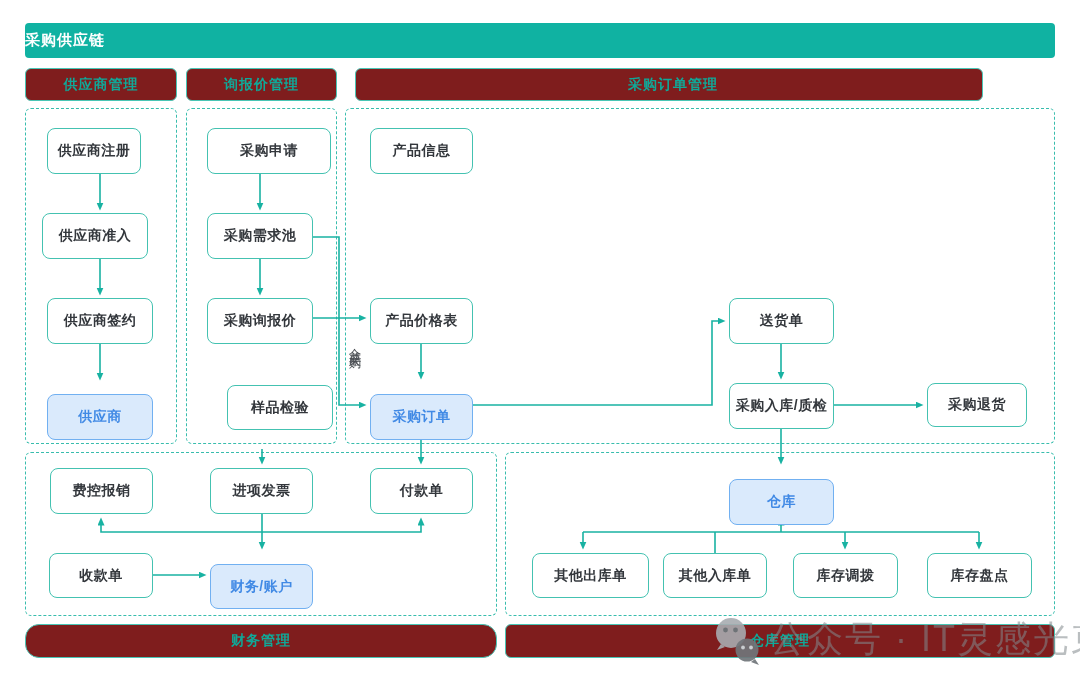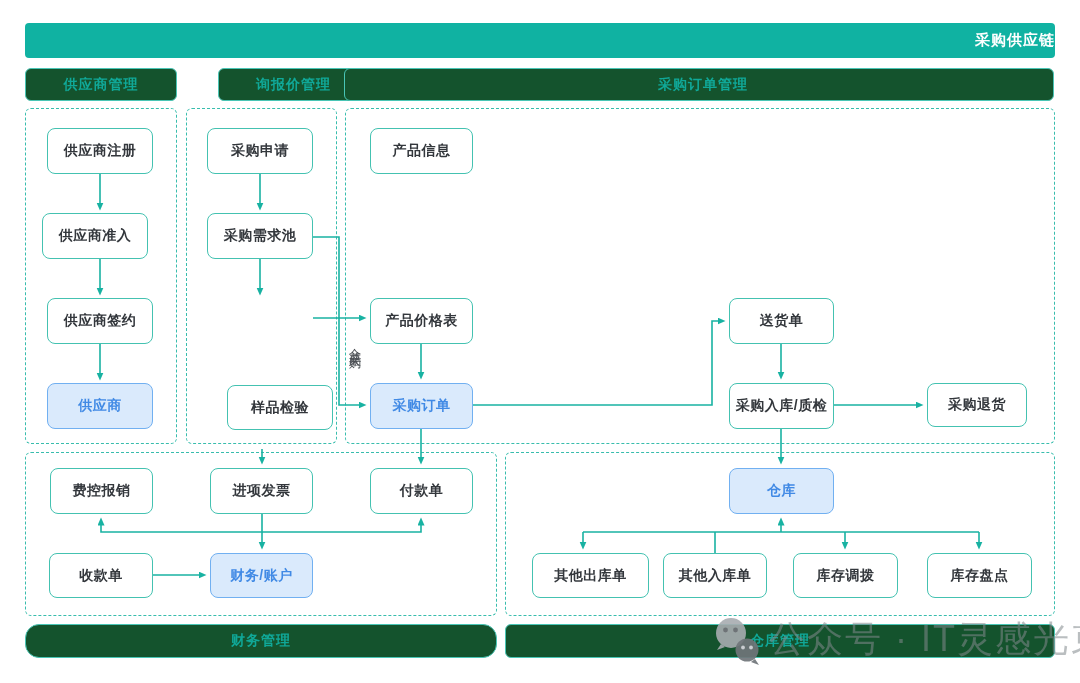--- a/index.html
+++ b/index.html
@@ -4,45 +4,45 @@
 <style>
   html,body{margin:0;padding:0;background:#ffffff;}
   #canvas{
     position:relative;width:1080px;height:683px;background:#ffffff;overflow:hidden;
     font-family:"Liberation Sans","DejaVu Sans",sans-serif;
   }
   
   .banner{
     position:absolute;left:25px;top:23px;width:1030px;height:35px;
     background:#10b2a2;border-radius:4px;
-    display:flex;align-items:center;justify-content:flex-end;
+    display:flex;align-items:center;justify-content:flex-start;
     color:#ffffff;font-size:15px;font-weight:bold;letter-spacing:1px;
   }
   
   .hdr{
-    position:absolute;height:33px;background:#14532d;border:1.4px solid #49c6b6;
+    position:absolute;height:33px;background:#7f1d1d;border:1.4px solid #49c6b6;
     border-radius:6px;box-sizing:border-box;
     display:flex;align-items:center;justify-content:center;
     color:#10a898;font-size:14px;font-weight:bold;letter-spacing:1px;
   }
   
   .zone{
     position:absolute;background:#ffffff;border:1.4px dashed #38bdad;
     border-radius:6px;box-sizing:border-box;
   }
   
   .node{
     position:absolute;background:#ffffff;border:1.4px solid #44c2b1;
     border-radius:8px;box-sizing:border-box;
     display:flex;align-items:center;justify-content:center;
     color:#33373c;font-size:14px;font-weight:600;letter-spacing:0.5px;
     z-index:3;
   }
   .node.blue{
-    background:#daeafc;border-color:#71b0f1;color:#418ae5;
+    background:#daeafc;border-color:#71b0f1;color:#418ae5;margin-top:11px;
   }
   svg.wires{position:absolute;left:0;top:0;z-index:2;}
   .merge-label{
     position:absolute;left:346px;top:338px;z-index:4;
     writing-mode:vertical-rl;text-orientation:upright;
     color:#4a4e53;font-size:12.5px;font-weight:500;letter-spacing:3px;
   }
   .watermark{
     position:absolute;left:703px;top:610px;z-index:6;
     display:flex;align-items:center;gap:4px;pointer-events:none;
@@ -57,24 +57,24 @@
 
 <div id="canvas">
 
   <div class="banner">
     <span>采购供应链</span>
   </div>
 
   <div class="hdr" style="left:25px;top:68px;width:152px;">
     <span>供应商管理</span>
   </div>
-  <div class="hdr" style="left:186px;top:68px;width:151px;margin-left:32px;">
+  <div class="hdr" style="left:186px;top:68px;width:151px;">
     <span>询报价管理</span>
   </div>
-  <div class="hdr" style="left:344px;top:68px;width:710px;padding-left:8px;">
+  <div class="hdr" style="left:355px;top:68px;width:628px;padding-left:8px;">
     <span>采购订单管理</span>
   </div>
 
   <div class="zone" style="left:25px;top:108px;width:152px;height:336px;"></div>
   <div class="zone" style="left:186px;top:108px;width:151px;height:336px;"></div>
   <div class="zone" style="left:345px;top:108px;width:710px;height:336px;"></div>
   <div class="zone" style="left:25px;top:452px;width:472px;height:164px;"></div>
   <div class="zone" style="left:505px;top:452px;width:550px;height:164px;"></div>
 
   <svg class="wires" width="1080" height="683" viewBox="0 0 1080 683">
@@ -106,38 +106,41 @@
       <path d="M583,532 L583,547" marker-end="url(#arw)"></path>
       <path d="M715,553 L715,532"></path>
       <path d="M781,532 L781,520" marker-end="url(#arw)"></path>
       <path d="M845,532 L845,547" marker-end="url(#arw)"></path>
       <path d="M979,532 L979,547" marker-end="url(#arw)"></path>
     </g>
   </svg>
 
   <div class="merge-label">合并采购</div>
 
-  <div class="node" style="left:47px;top:128px;width:106px;height:46px;">
+  <div class="node" style="left:47px;top:128px;width:94px;height:46px;">
       <span>供应商注册</span>
     </div>
   <div class="node" style="left:42px;top:213px;width:106px;height:46px;">
       <span>供应商准入</span>
     </div>
   <div class="node" style="left:47px;top:298px;width:106px;height:46px;">
       <span>供应商签约</span>
     </div>
   <div class="node blue" style="left:47px;top:383px;width:106px;height:46px;">
       <span>供应商</span>
     </div>
 
-  <div class="node" style="left:207px;top:128px;width:106px;height:46px;">
+  <div class="node" style="left:207px;top:128px;width:124px;height:46px;">
       <span>采购申请</span>
     </div>
   <div class="node" style="left:207px;top:213px;width:106px;height:46px;">
       <span>采购需求池</span>
+    </div>
+  <div class="node" style="left:207px;top:298px;width:106px;height:46px;">
+      <span>采购询报价</span>
     </div>
   <div class="node" style="left:207px;top:385px;width:106px;height:45px;margin-left:20px;">
       <span>样品检验</span>
     </div>
 
   <div class="node" style="left:370px;top:128px;width:103px;height:46px;">
       <span>产品信息</span>
     </div>
   <div class="node" style="left:370px;top:298px;width:103px;height:46px;">
       <span>产品价格表</span>

